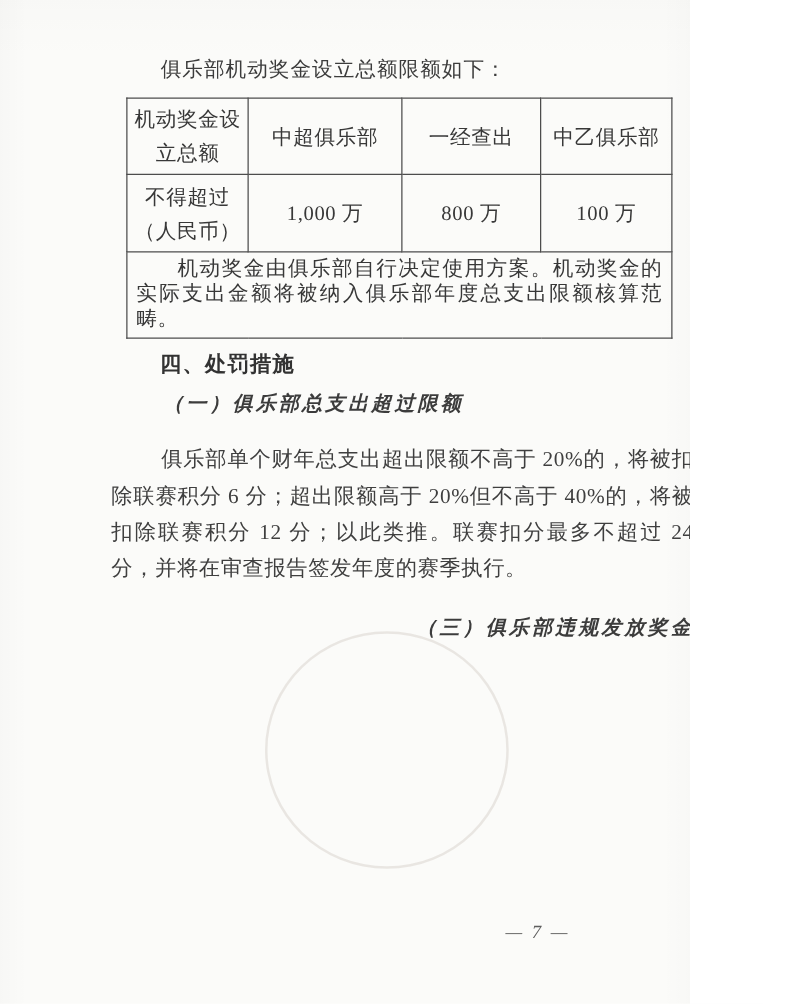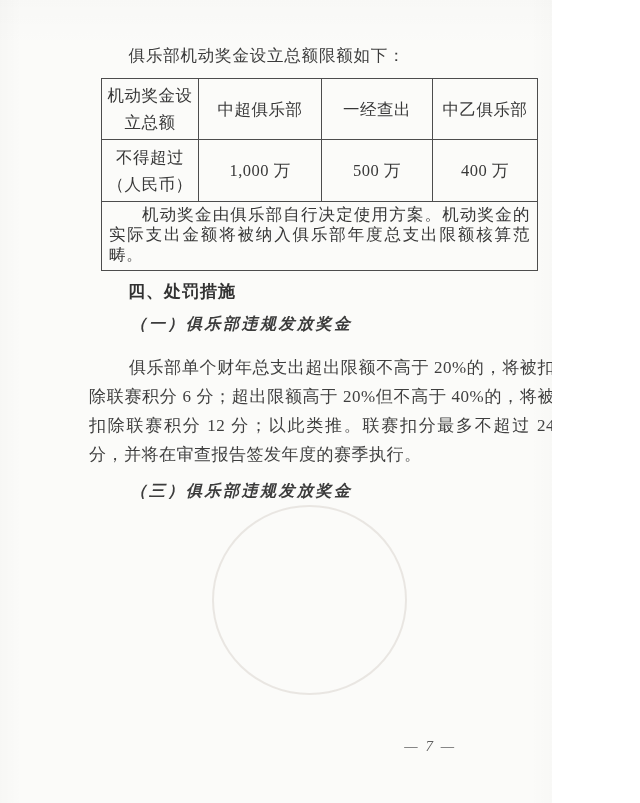--- a/index.html
+++ b/index.html
@@ -75,21 +75,21 @@
   .sub-heading {
     margin-top: 5px;
     font-size: 16px;
     line-height: 28px;
     letter-spacing: 2.5px;
     text-indent: 2.6em;
     font-style: italic;
     color: #3c3c3c;
   }
   .sub-heading.h2 { margin-top: 0; }
-  .sub-heading.h3 { margin-top: 8px; }
+  .sub-heading.h3 { margin-top: 20px; text-align: right; }
   .body-para {
     margin-top: 15px;
     font-size: 17px;
     line-height: 29px;
     letter-spacing: 0.5px;
     text-align: justify;
     text-indent: 2.35em;
     color: #3f3f3f;
   }
   .page-number {
@@ -135,32 +135,32 @@
         <td>机动奖金设
 立总额</td>
         <td>中超俱乐部</td>
         <td>一经查出</td>
         <td>中乙俱乐部</td>
       </tr>
       <tr class="r2">
         <td>不得超过
 （人民币）</td>
         <td>1,000 万</td>
-        <td>500 万</td>
-        <td>400 万</td>
+        <td>800 万</td>
+        <td>100 万</td>
       </tr>
       <tr>
         <td class="note-cell" colspan="4">机动奖金由俱乐部自行决定使用方案。机动奖金的实际支出金额将被纳入俱乐部年度总支出限额核算范畴。</td>
       </tr>
     </tbody>
       </table>
 
     <h2 class="section-title">四、处罚措施</h2>
 
-    <h3 class="sub-heading h1">（一）俱乐部违规发放奖金</h3>
+    <h3 class="sub-heading h1">（一）俱乐部总支出超过限额</h3>
     <p class="body-para">俱乐部单个财年总支出超出限额不高于 20%的，将被扣除联赛积分 6 分；超出限额高于 20%但不高于 40%的，将被扣除联赛积分 12 分；以此类推。联赛扣分最多不超过 24 分，并将在审查报告签发年度的赛季执行。</p>
 
 
     <h3 class="sub-heading h3">（三）俱乐部违规发放奖金</h3>
 
   </div>
 
   <div class="page-number">— 7 —</div>
 
 </div>

